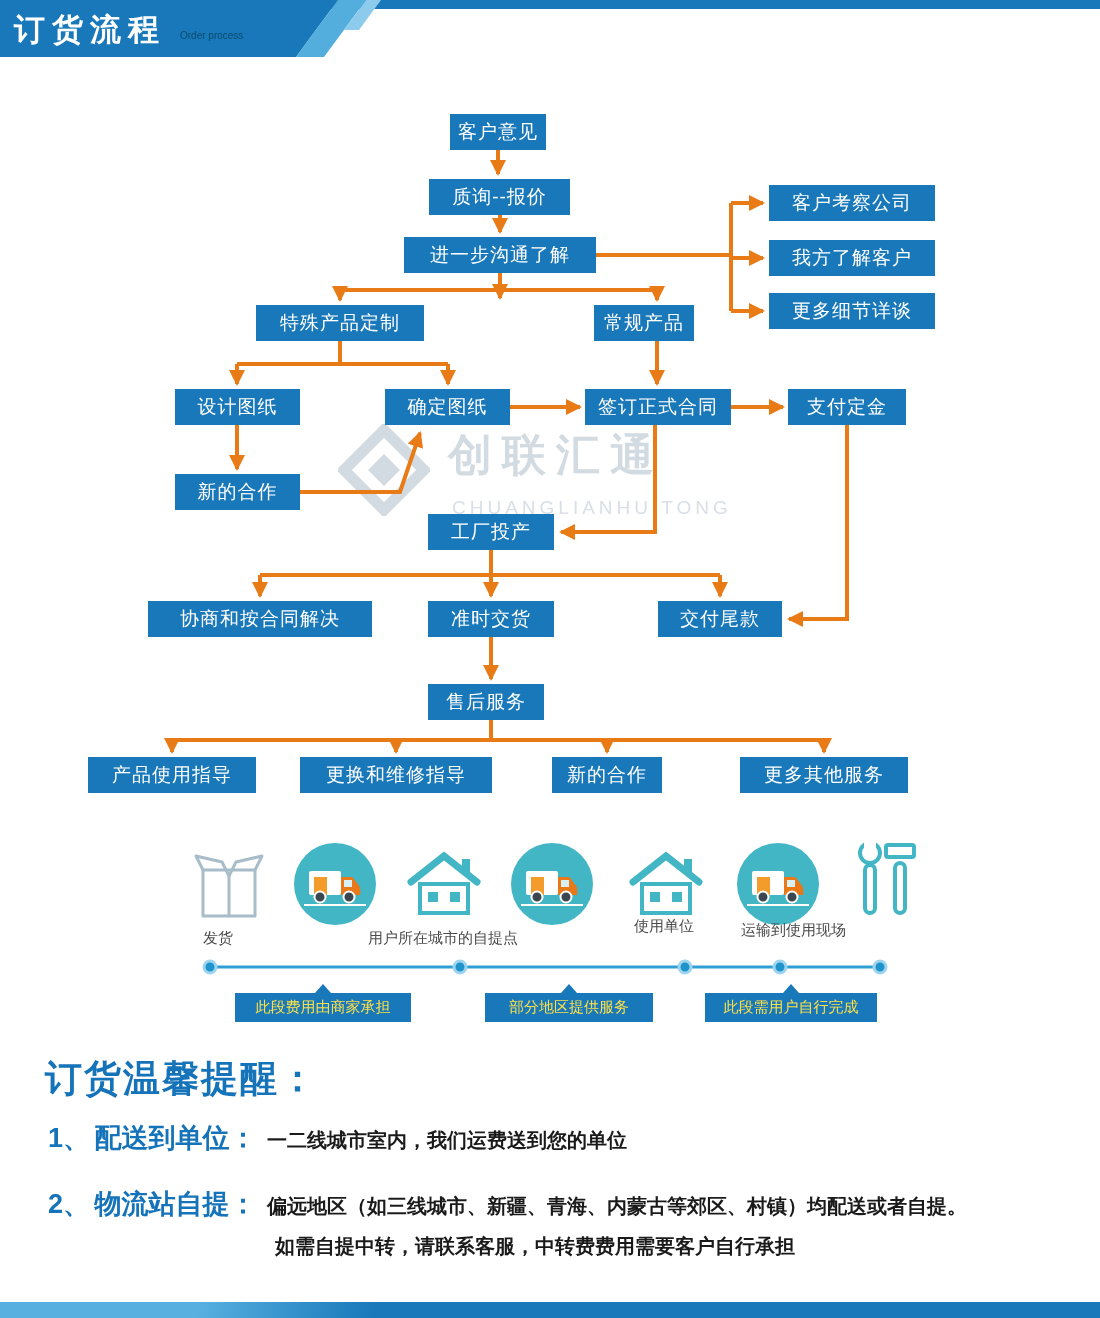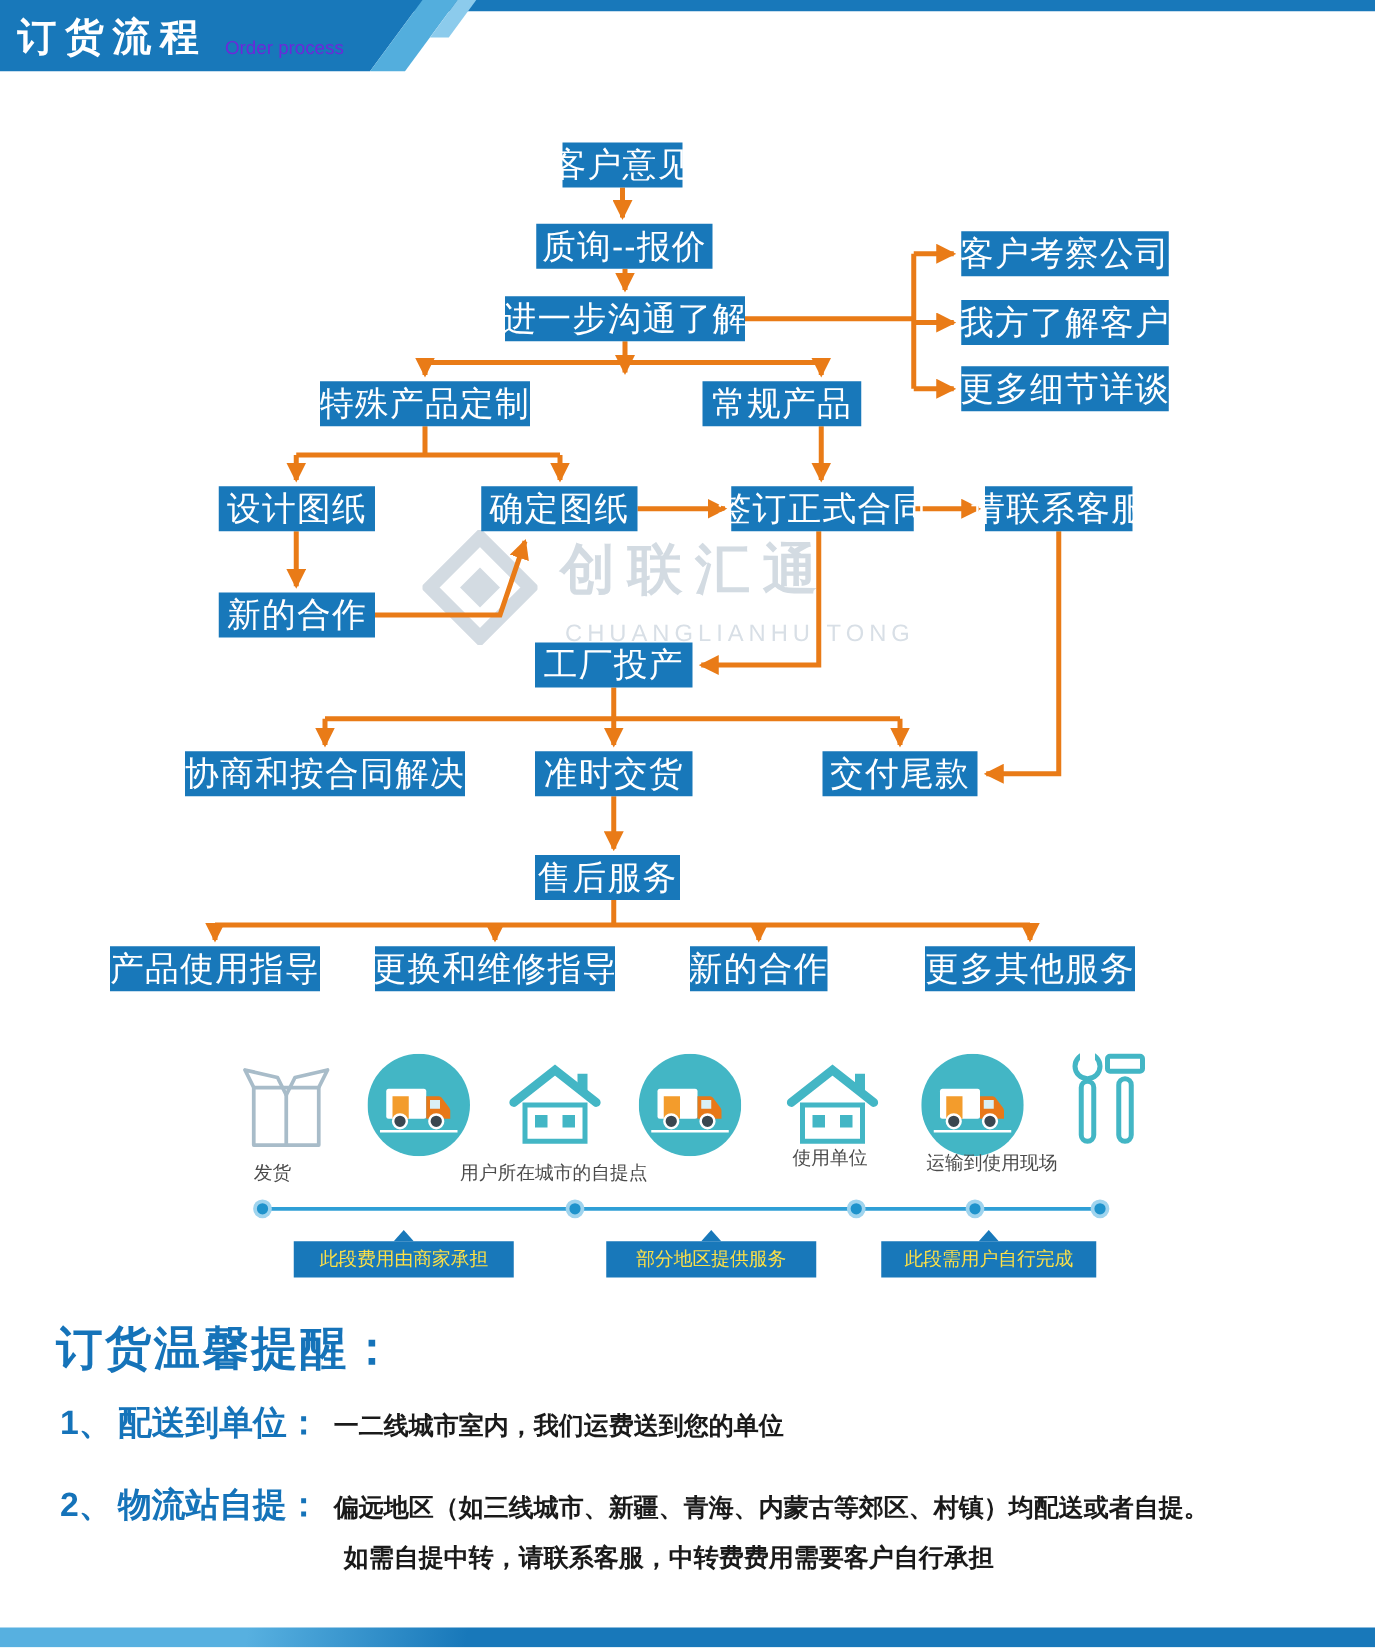--- a/index.html
+++ b/index.html
@@ -3,32 +3,32 @@
 <meta charset="utf-8">
 <style>
   * { margin:0; padding:0; box-sizing:border-box; }
   html,body { background:#fff; }
   body { font-family:"Liberation Sans","DejaVu Sans",sans-serif; }
   .page { position:relative; width:1100px; height:1318px; background:#fff; overflow:hidden; }
 
   
   .header-svg { position:absolute; left:0; top:0; z-index:2; }
   .header-title { position:absolute; left:14px; top:9px; z-index:3; color:#fff; font-size:31px; font-weight:bold; letter-spacing:7px; white-space:nowrap; }
-  .header-sub { position:absolute; left:180px; top:30px; z-index:3; color:#6d28d9; font-size:15px; white-space:nowrap; }
+  .header-sub { position:absolute; left:180px; top:30px; z-index:3; color:#0c4a6e; font-size:10px; white-space:nowrap; }
 
   
   .wm-logo { position:absolute; left:338px; top:424px; z-index:0; }
   .wm-text { position:absolute; left:448px; top:426px; z-index:0; font-size:44px; font-weight:bold; color:#d3dbe2; letter-spacing:10px; white-space:nowrap; }
   .wm-sub { position:absolute; left:452px; top:497px; z-index:0; font-size:19px; color:#d8dfe6; letter-spacing:4px; white-space:nowrap; }
 
   
   .connector-layer { position:absolute; left:0; top:0; z-index:1; pointer-events:none; }
 
   
-  .node { position:absolute; height:36px; background:#1878ba; color:#fff; display:flex; align-items:center; justify-content:center; font-size:27px; letter-spacing:1px; white-space:nowrap; z-index:2;text-align:right; }
+  .node { position:absolute; height:36px; background:#1878ba; color:#fff; display:flex; align-items:center; justify-content:center; font-size:19px; letter-spacing:1px; white-space:nowrap; z-index:2;text-align:right; }
 
   
   .icon-wrap { position:absolute; z-index:2; }
   .icon-label { position:absolute; z-index:2; font-size:15px; color:#4a4a4a; white-space:nowrap; }
   .note-box { position:absolute; z-index:2; background:#1878ba; color:#fde047; font-size:15px; height:29px; display:flex; align-items:center; justify-content:center; white-space:nowrap; }
   .note-box::before { content:""; position:absolute; top:-9px; left:50%; margin-left:-8px; width:0; height:0;
     border-left:8px solid transparent; border-right:8px solid transparent; border-bottom:9px solid #1878ba; }
 
   
   .reminder-title { position:absolute; left:45px; top:1054px; z-index:2; font-size:37px; font-weight:bold; color:#1573b9; letter-spacing:2px; white-space:nowrap; }
@@ -130,25 +130,25 @@
     </g>
   </svg>
 
   <div class="node" style="left:450px;top:114px;width:96px">客户意见</div>
   <div class="node" style="left:429px;top:179px;width:141px">质询--报价</div>
   <div class="node" style="left:404px;top:237px;width:192px">进一步沟通了解</div>
   <div class="node" style="left:769px;top:185px;width:166px">客户考察公司</div>
   <div class="node" style="left:769px;top:240px;width:166px">我方了解客户</div>
   <div class="node" style="left:769px;top:293px;width:166px">更多细节详谈</div>
   <div class="node" style="left:256px;top:305px;width:168px">特殊产品定制</div>
-  <div class="node" style="left:562px;top:305px;width:127px">常规产品</div>
+  <div class="node" style="left:594px;top:305px;width:100px">常规产品</div>
   <div class="node" style="left:175px;top:389px;width:125px">设计图纸</div>
   <div class="node" style="left:385px;top:389px;width:125px">确定图纸</div>
   <div class="node" style="left:585px;top:389px;width:146px">签订正式合同</div>
-  <div class="node" style="left:788px;top:389px;width:118px">请联系客服</div>
+  <div class="node" style="left:788px;top:389px;width:118px">支付定金</div>
   <div class="node" style="left:175px;top:474px;width:125px">新的合作</div>
   <div class="node" style="left:428px;top:514px;width:126px">工厂投产</div>
   <div class="node" style="left:148px;top:601px;width:224px">协商和按合同解决</div>
   <div class="node" style="left:428px;top:601px;width:126px">准时交货</div>
   <div class="node" style="left:658px;top:601px;width:124px">交付尾款</div>
   <div class="node" style="left:428px;top:684px;width:116px">售后服务</div>
   <div class="node" style="left:88px;top:757px;width:168px">产品使用指导</div>
   <div class="node" style="left:300px;top:757px;width:192px">更换和维修指导</div>
   <div class="node" style="left:552px;top:757px;width:110px">新的合作</div>
   <div class="node" style="left:740px;top:757px;width:168px">更多其他服务</div>

